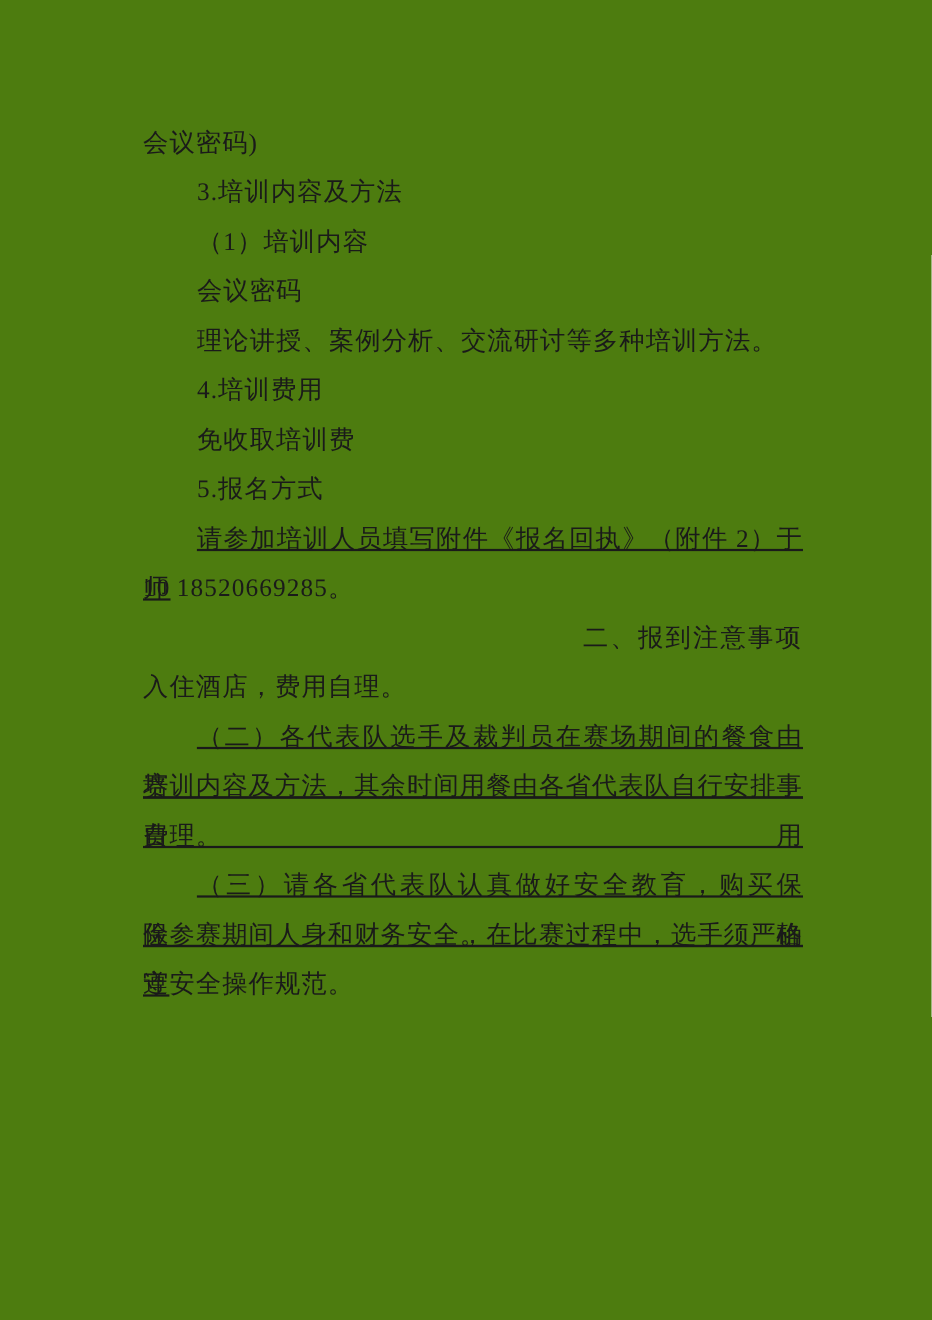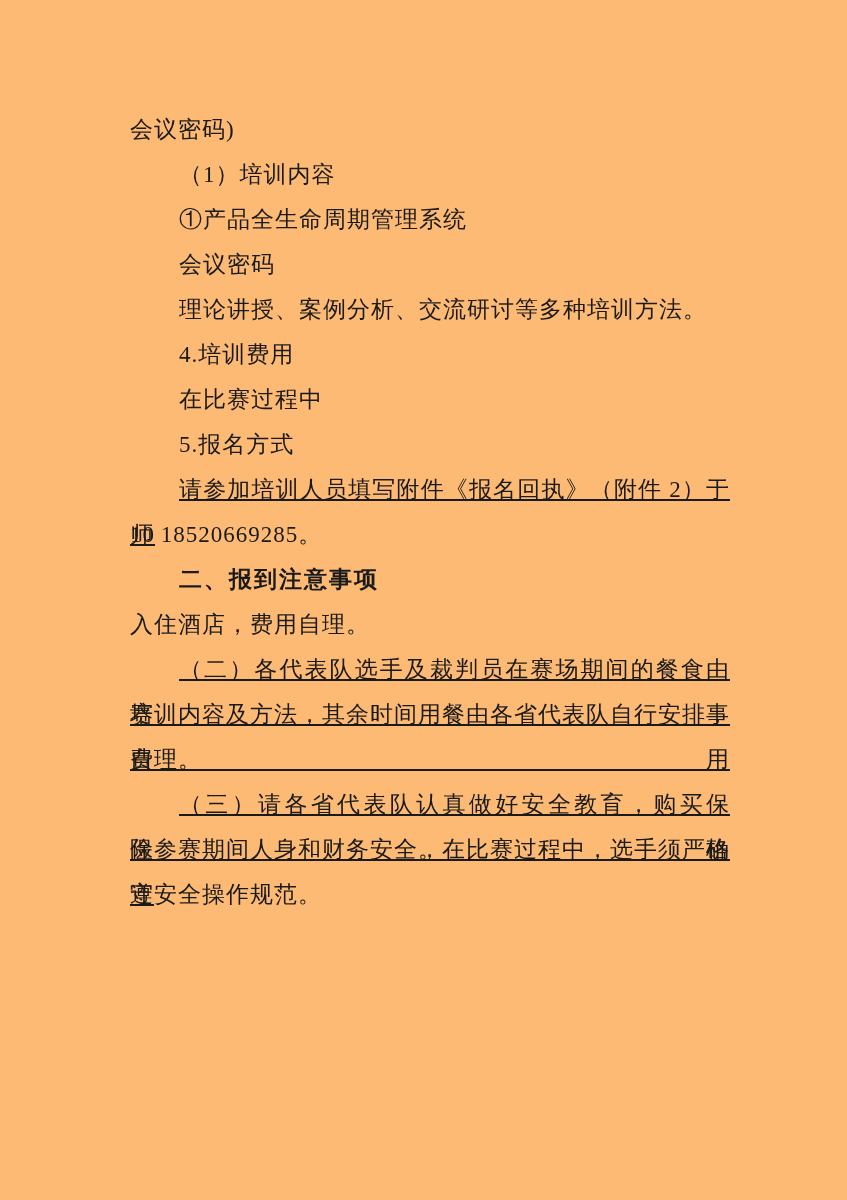--- a/index.html
+++ b/index.html
@@ -4,21 +4,21 @@
 <style>
   html, body {
     margin: 0;
     padding: 0;
     background: #ffffff;
   }
   .page {
     position: relative;
     width: 847px;
     height: 1200px;
-    background: #fdba74;
+    background: #4d7c0f;
     overflow: hidden;
     font-family: "Liberation Serif", "DejaVu Serif", serif;
   }
   .text-block {
     position: absolute;
     left: 130px;
     top: 107px;
     width: 600px;
   }
   .ln {
@@ -32,39 +32,40 @@
   
   .ind { text-indent: 49px; }
   
   .j {
     white-space: normal;
     text-align: justify;
     text-align-last: justify;
     text-decoration: underline;
   }
   .bold {
-    font-weight: 700;
+    font-weight: 400;
     letter-spacing: 2px;
+    text-align: right;
   }
 </style>
 </head>
 <body>
 
 <div class="page">
   <main class="text-block">
 
     <div class="ln">会议密码)</div>
 
+    <div class="ln ind">3.培训内容及方法</div>
     <div class="ln ind">（1）培训内容</div>
-    <div class="ln ind">①产品全生命周期管理系统</div>
     <div class="ln ind">会议密码</div>
     <div class="ln ind">理论讲授、案例分析、交流研讨等多种培训方法。</div>
 
     <div class="ln ind">4.培训费用</div>
-    <div class="ln ind">在比赛过程中</div>
+    <div class="ln ind">免收取培训费</div>
 
     <div class="ln ind">5.报名方式</div>
     <div class="ln ind j">请参加培训人员填写附件《报名回执》（附件 2）于 10</div>
     <div class="ln">师 18520669285。</div>
 
     <div class="ln ind bold">二、报到注意事项</div>
 
     <div class="ln">入住酒店，费用自理。</div>
 
     <div class="ln ind j">（二）各代表队选手及裁判员在赛场期间的餐食由赛事</div>

